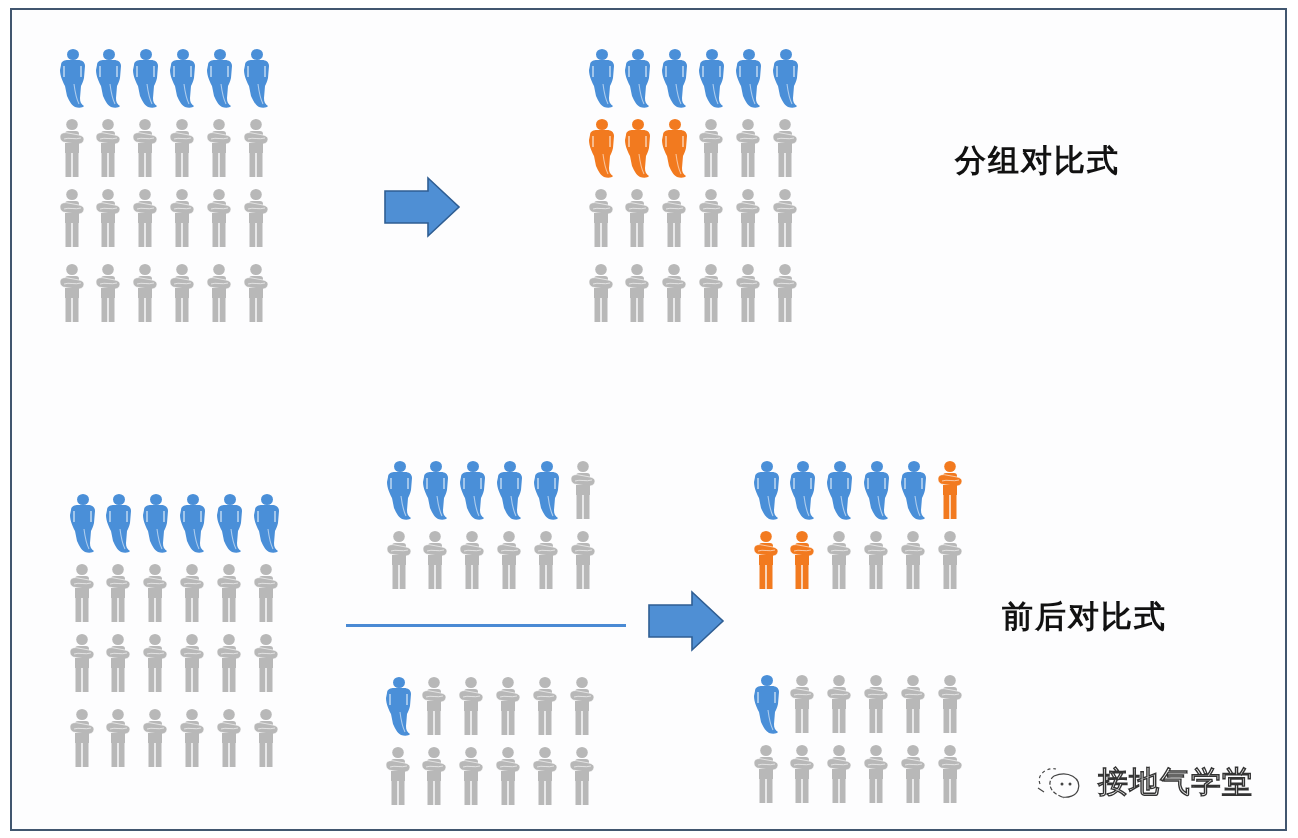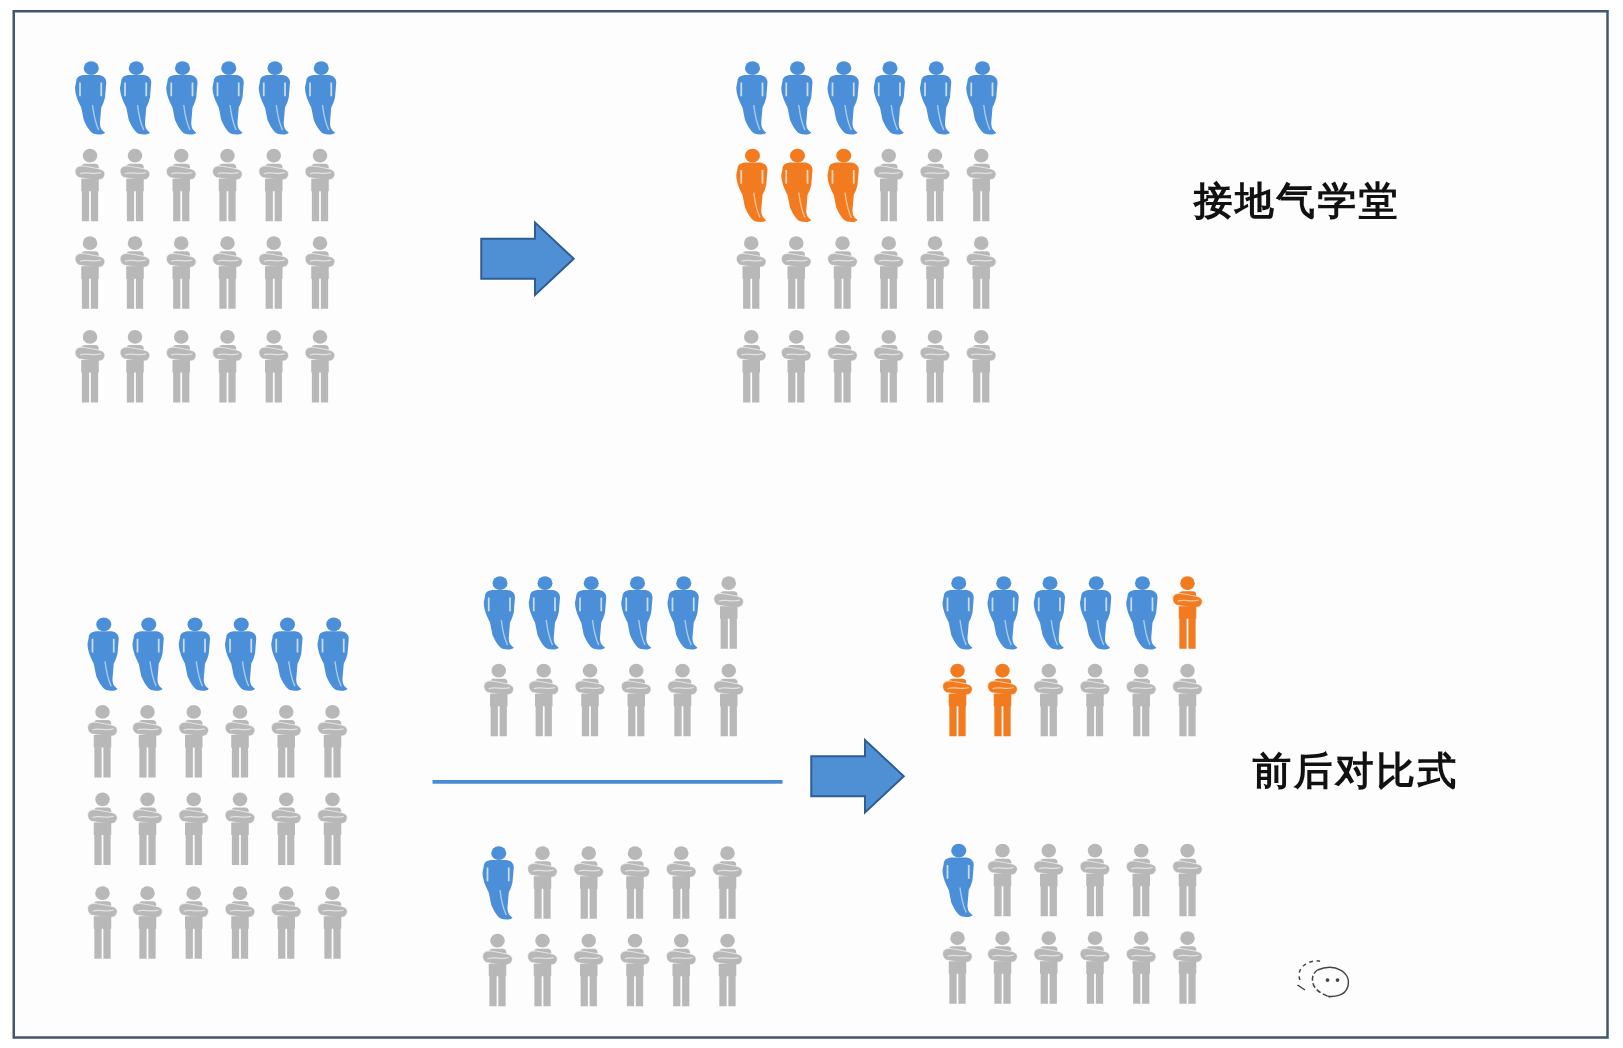--- a/index.html
+++ b/index.html
@@ -1090,25 +1090,26 @@
 
 <svg class="arrow" style="left:383px; top:176px;" width="80" height="62" viewBox="0 0 80 62">
   <polygon points="2,15 45,15 45,2 76,31 45,60 45,47 2,47" fill="#4f8fd4" stroke="#2f5e93" stroke-width="1.6"></polygon>
 </svg>
 <svg class="arrow" style="left:647px; top:590px;" width="80" height="62" viewBox="0 0 80 62">
   <polygon points="2,15 45,15 45,2 76,31 45,60 45,47 2,47" fill="#4f8fd4" stroke="#2f5e93" stroke-width="1.6"></polygon>
 </svg>
 
 <div class="divider" style="left:346px; top:624px; width:280px;"></div>
 
-<div class="label" style="left:955px; top:140px;">接地气学堂</div>
+<div class="label" style="left:955px; top:140px;">分组对比式</div>
 <div class="label" style="left:1002px; top:596px;">前后对比式</div>
 
 <div class="watermark">
   <svg width="52" height="36" viewBox="0 0 52 36">
     <path d="M6 20 C2 10, 14 3, 22 5" fill="none" stroke="#444" stroke-width="1.2" stroke-dasharray="3 3"></path>
     <path d="M20 12 C34 6, 48 14, 44 26 C42 32, 34 34, 28 33" fill="none" stroke="#444" stroke-width="1.2"></path>
     <path d="M20 12 C14 16, 14 26, 24 31 L30 34" fill="none" stroke="#444" stroke-width="1.2" stroke-dasharray="4 2"></path>
     <circle cx="28" cy="20" r="1.5" fill="#444"></circle>
     <circle cx="36" cy="20" r="1.5" fill="#444"></circle>
     <path d="M4 24 L10 28" stroke="#444" stroke-width="1.2"></path>
   </svg>
+  <span class="watermark-text">接地气学堂</span>
 </div>
 
 </body></html>

